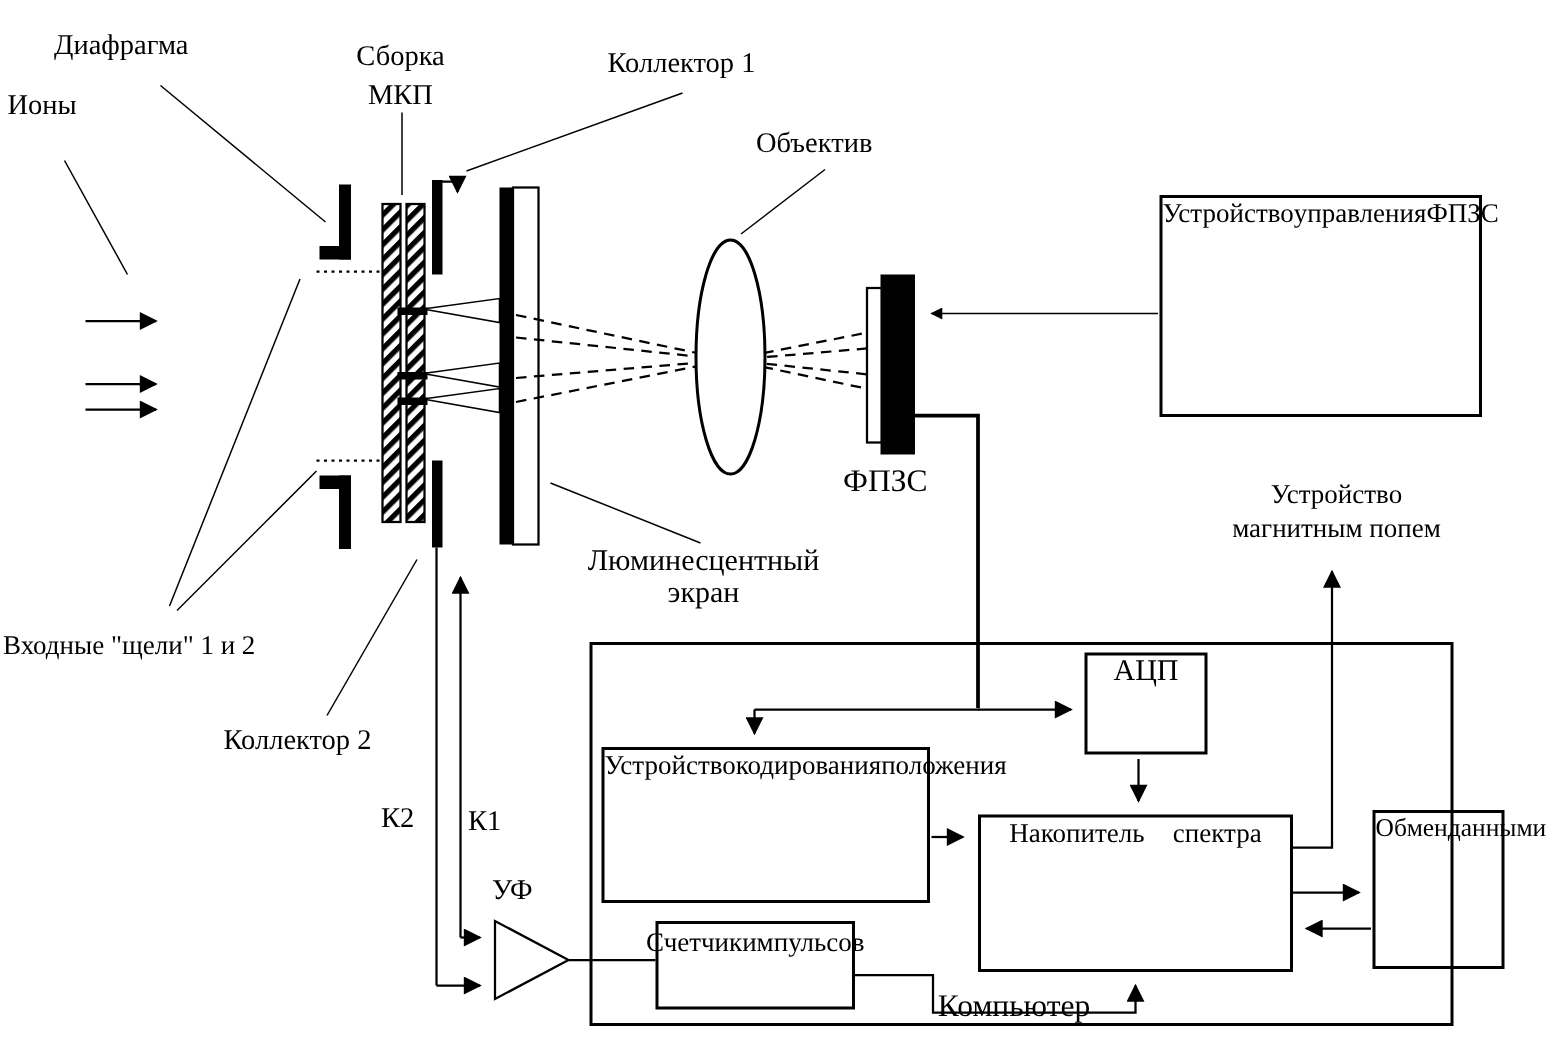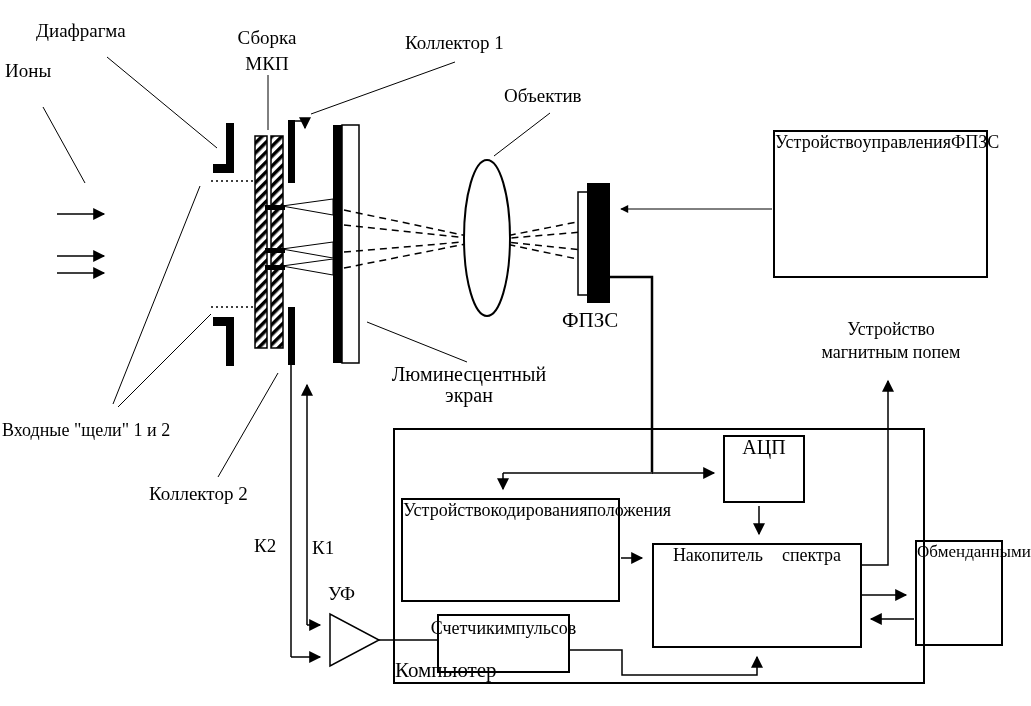--- a/index.html
+++ b/index.html
@@ -136,21 +136,21 @@
   <div class="lbl" style="left:2px;top:419px;font-size:18px;">Входные "щели" 1 и 2</div>
   <div class="lbl" style="left:149px;top:483px;">Коллектор 2</div>
   <div class="lbl" style="left:254px;top:535px;">К2</div>
   <div class="lbl" style="left:312px;top:537px;">К1</div>
   <div class="lbl" style="left:328px;top:583px;">УФ</div>
   <div class="lbl center" style="left:786px;top:318px;width:210px;line-height:23px;font-size:18px;">
     <div>Устройство</div>
     <div>магнитным попем</div>
   </div>
 
-  <div class="box" style="left:393px;top:428px;width:532px;height:256px;justify-content:flex-start;align-items:flex-end;">
+  <div class="box" style="left:393px;top:428px;width:576px;height:256px;justify-content:center;align-items:flex-end;">
     <div style="font-size:21px;padding:0 10px 2px 0;">Компьютер</div>
   </div>
 
   <div class="box" style="left:773px;top:130px;width:215px;height:148px;">
     <div>Устройство</div>
     <div>управления</div>
     <div>ФПЗС</div>
   </div>
 
   <div class="box" style="left:723px;top:435px;width:82px;height:68px;font-size:20px;">

